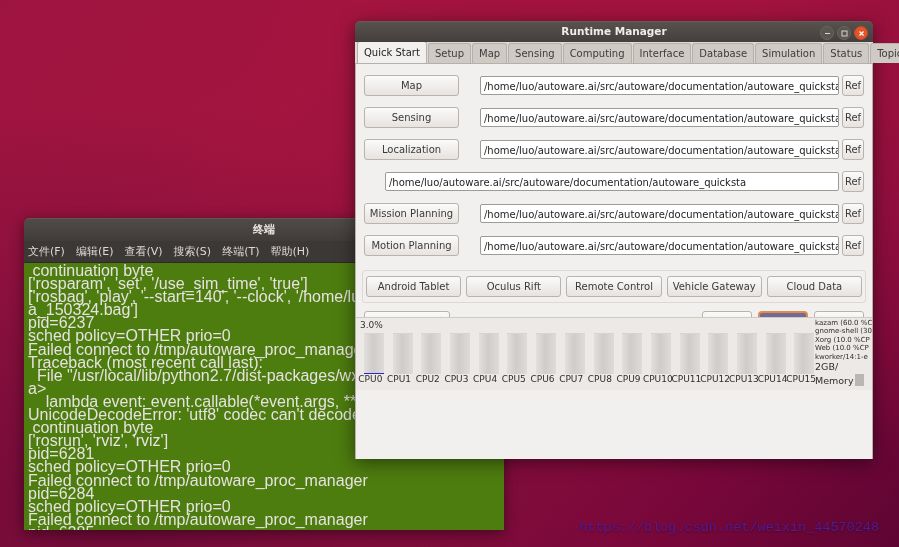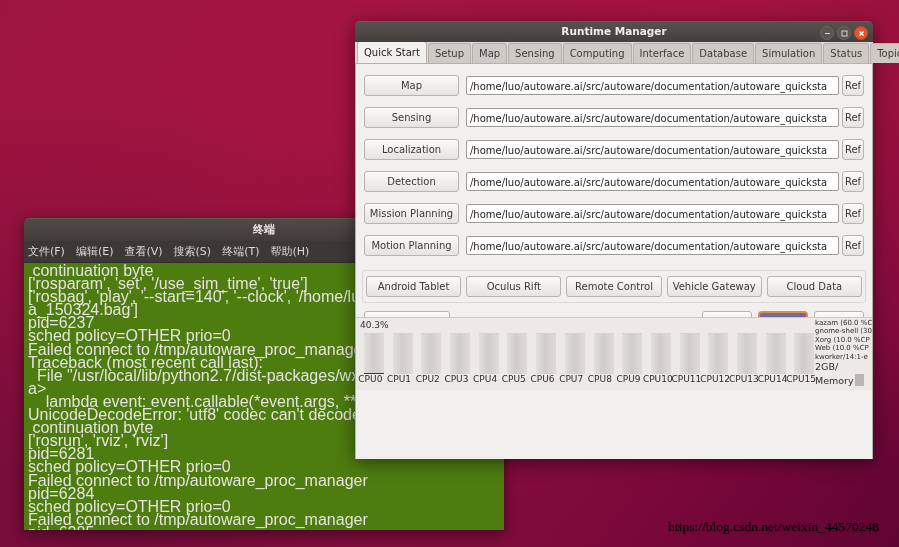--- a/index.html
+++ b/index.html
@@ -87,21 +87,21 @@
   }
   .rowline{display:flex;align-items:center;padding:0 8px;margin-top:11px;}
   .lbtn{
     width:95px;height:21px;font-size:10px;color:#3a3a3a;
     background:linear-gradient(to bottom,#fbfafa,#e6e3e0);
     border:1px solid #b8b3ad;border-radius:3px;
     display:flex;align-items:center;justify-content:center;
     box-sizing:border-box;white-space:nowrap;
   }
   .pathinput{
-    flex:1;height:19px;margin-left:7px;
+    flex:1;height:19px;margin-left:21px;
     background:#ffffff;border:1px solid #9f9a94;border-radius:2px;
     font-size:10px;color:#1c1c1c;line-height:19px;
     padding-left:3px;overflow:hidden;white-space:nowrap;box-sizing:border-box;
   }
   .refbtn{
     width:22px;height:21px;margin-left:3px;font-size:10px;color:#3a3a3a;
     background:linear-gradient(to bottom,#fbfafa,#e6e3e0);
     border:1px solid #b8b3ad;border-radius:3px;
     display:flex;align-items:center;justify-content:center;box-sizing:border-box;
   }
@@ -174,22 +174,22 @@
   }
   #logotext{font-size:19px;color:#1a1a1a;letter-spacing:-.4px;
     font-family:"DejaVu Sans", sans-serif;}
 
   
   #cursor{position:absolute;left:474px;top:394px;pointer-events:none;}
 
   
   #watermark{
     position:absolute;right:20px;bottom:12px;
-    font-size:13.5px;color:#000000;
-    font-family:Liberation Serif, serif;
+    font-size:13.5px;color:#4c1d95;
+    font-family:Liberation Mono, monospace;
     text-shadow:0 1px 2px rgba(0,0,0,.3);
   }
 </style>
 </head>
 <body>
 
 <div id="terminal">
   <div id="term-titlebar">
     <div id="term-title">终端</div>
   </div>
@@ -278,21 +278,20 @@
       <div class="refbtn">Ref</div>
     </div>
 
     <div class="rowline">
       <div class="lbtn">Localization</div>
       <div class="pathinput">/home/luo/autoware.ai/src/autoware/documentation/autoware_quicksta</div>
       <div class="refbtn">Ref</div>
     </div>
 
     <div class="rowline">
-      <div class="lbtn">Detection</div>
       <div class="pathinput">/home/luo/autoware.ai/src/autoware/documentation/autoware_quicksta</div>
       <div class="refbtn">Ref</div>
     </div>
 
     <div class="rowline">
       <div class="lbtn">Mission Planning</div>
       <div class="pathinput">/home/luo/autoware.ai/src/autoware/documentation/autoware_quicksta</div>
       <div class="refbtn">Ref</div>
     </div>
 
@@ -313,21 +312,21 @@
     <div id="toolrow">
       <div id="autopilot">Auto Pilot</div>
       <div id="toolright">
         <div class="toolbtn">ROSBAG</div>
         <div class="toolbtn active">RViz</div>
         <div class="toolbtn">RQT</div>
       </div>
     </div>
 
     <div id="cpumon">
-      <div id="pctlabel">40.3%</div>
+      <div id="pctlabel">3.0%</div>
       <div id="bars">
           <div class="cpucell">
             <div class="cpubar">
               <div class="used" style="height: 1px;"></div>
             </div>
           </div>
           <div class="cpucell">
             <div class="cpubar">
               <div class="used" style="height: 0px;"></div>
             </div>

